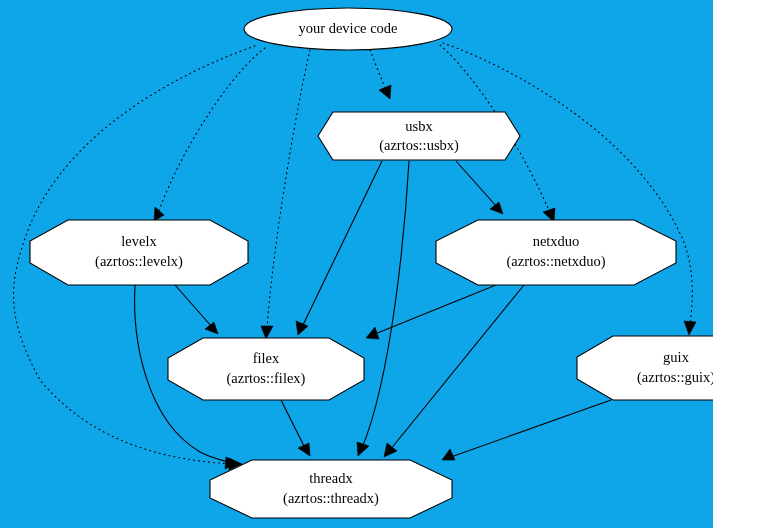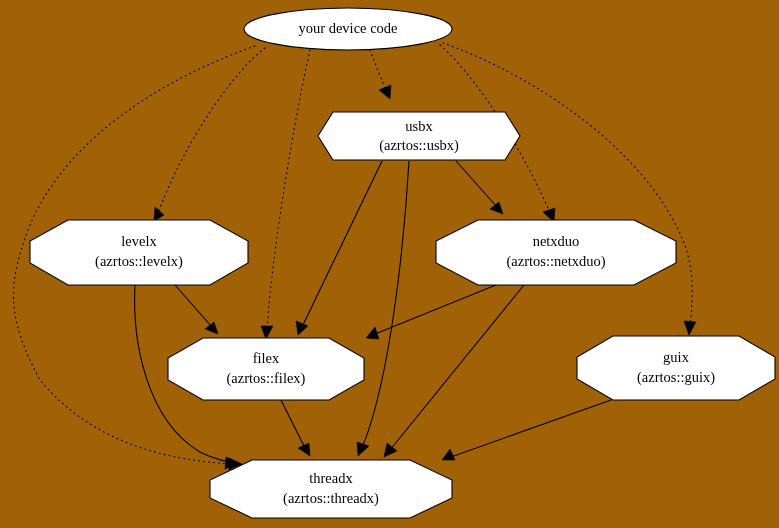--- a/index.html
+++ b/index.html
@@ -2,23 +2,23 @@
 <html><head>
 <meta charset="utf-8">
 <style>
   html, body {
     margin: 0;
     padding: 0;
     background: #ffffff;
   }
   #canvas {
     position: relative;
-    width: 779px;
+    width: 713px;
     height: 528px;
-    background: #a16207;
+    background: #0ea5e9;
     font-family: "Liberation Serif", "DejaVu Serif", serif;
     overflow: hidden;
   }
   svg#graph {
     position: absolute;
     left: 0;
     top: 0;
     width: 779px;
     height: 528px;
   }

